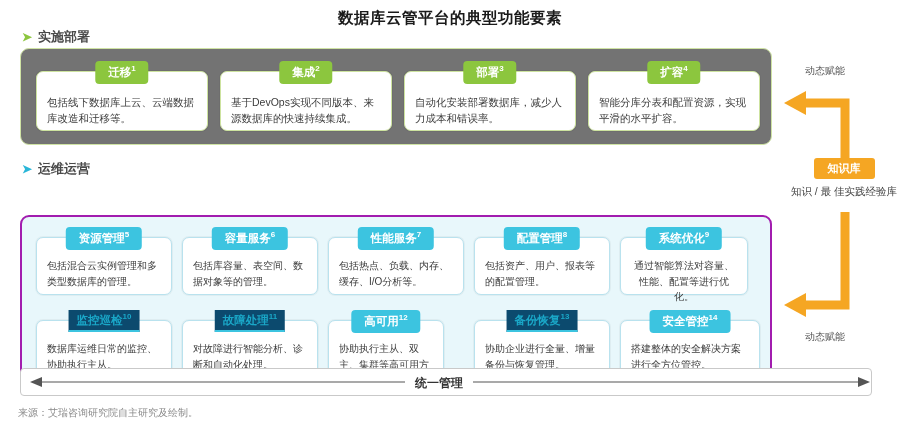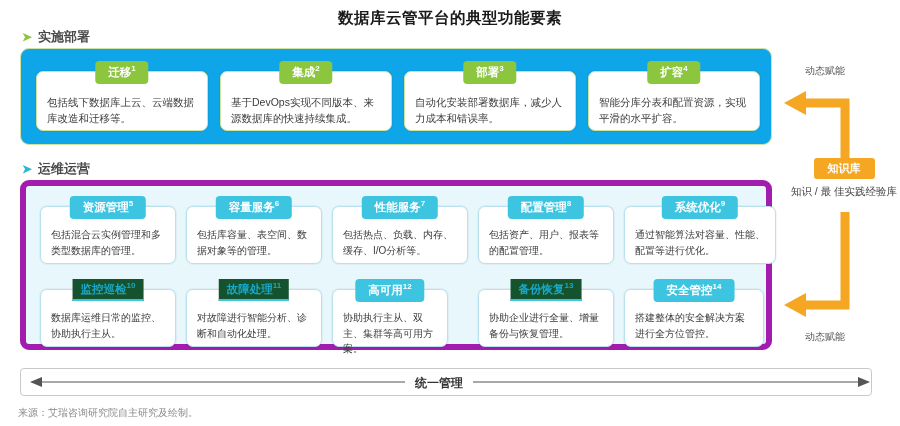--- a/index.html
+++ b/index.html
@@ -49,26 +49,27 @@
   }
   .arrow-marker.blue { color: #29b6d8; }
 
   
   .panel {
     position: absolute;
     border-radius: 9px;
     box-sizing: border-box;
   }
   .panel-green {
-    background: #0ea5e9;
+    background: #737373;
     border: 1px solid #cfe3a4;
   }
   .panel-blue {
     background: #e8f7fb;
-    border: 6px solid #a21caf;
+    border: 2px solid #a21caf;
+    margin-top: 35px;
   }
 
   
   .card {
     position: absolute;
     background: #ffffff;
     border-radius: 7px;
     box-sizing: border-box;
     box-shadow: 0 0 0 1px rgba(0,0,0,0.04);
   }
@@ -104,21 +105,21 @@
 
   
   .chip-underline {
     position: absolute;
     left: 50%;
     transform: translateX(-50%);
     top: -11px;
     font-size: 11.5px;
     font-weight: bold;
     color: #1aa7c8;
-    background: #14532d;
+    background: #0c4a6e;
     padding: 2px 8px;
     white-space: nowrap;
     border-bottom: 2px solid #3cc4e0;
   }
   .chip-underline sup { font-size: 8px; vertical-align: super; }
 
   
   .side-label {
     position: absolute;
     font-size: 10px;
@@ -228,21 +229,21 @@
       <div class="card-body">包括库容量、表空间、数据对象等的管理。</div>
     </div>
     <div class="card card-blue" style="top:20px; left:306px; width:136px; height:58px;">
       <div class="chip chip-blue"><span>性能服务</span><sup>7</sup></div>
       <div class="card-body">包括热点、负载、内存、缓存、I/O分析等。</div>
     </div>
     <div class="card card-blue" style="top:20px; left:452px; width:136px; height:58px;">
       <div class="chip chip-blue"><span>配置管理</span><sup>8</sup></div>
       <div class="card-body">包括资产、用户、报表等的配置管理。</div>
     </div>
-    <div class="card card-blue" style="top:20px; left:598px; width:152px; height:58px;">
+    <div class="card card-blue" style="top:20px; left:598px; width:128px; height:58px;text-align:center;">
       <div class="chip chip-blue"><span>系统优化</span><sup>9</sup></div>
       <div class="card-body">通过智能算法对容量、性能、配置等进行优化。</div>
     </div>
 
     <div class="card card-blue" style="top:103px; left:14px; width:136px; height:58px;">
       <div class="chip-underline"><span>监控巡检</span><sup>10</sup></div>
       <div class="card-body">数据库运维日常的监控、协助执行主从。</div>
     </div>
     <div class="card card-blue" style="top:103px; left:160px; width:136px; height:58px;">
       <div class="chip-underline"><span>故障处理</span><sup>11</sup></div>

